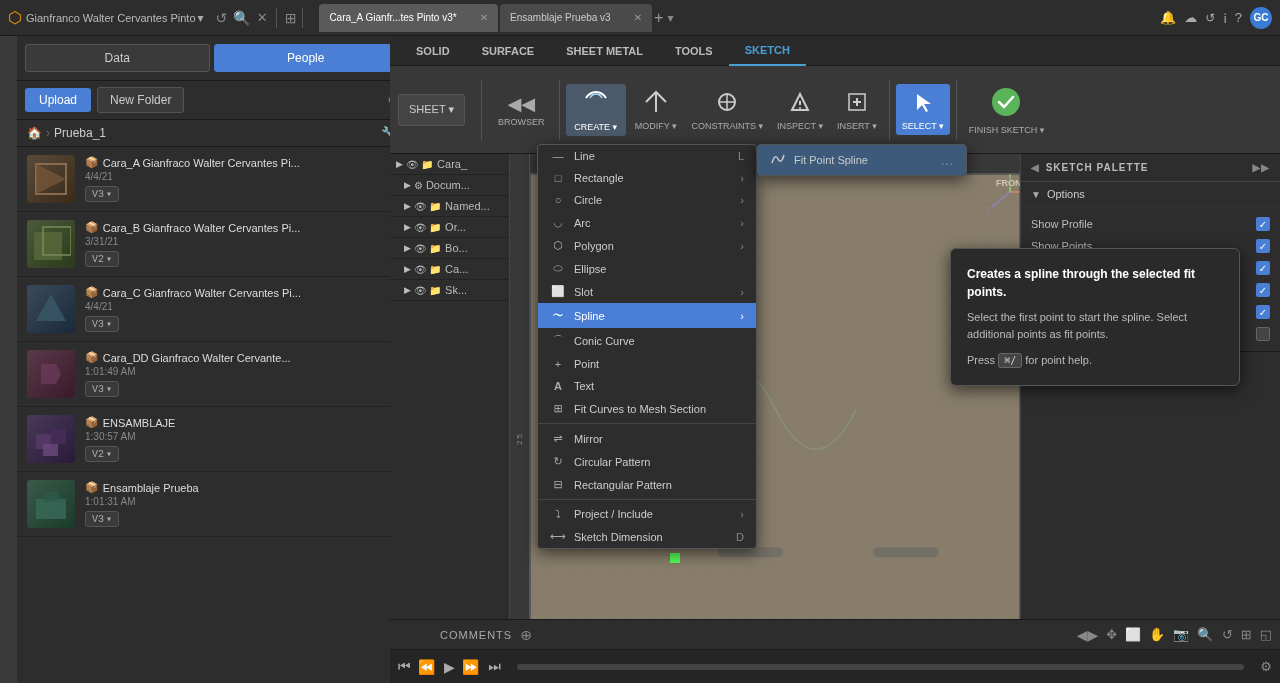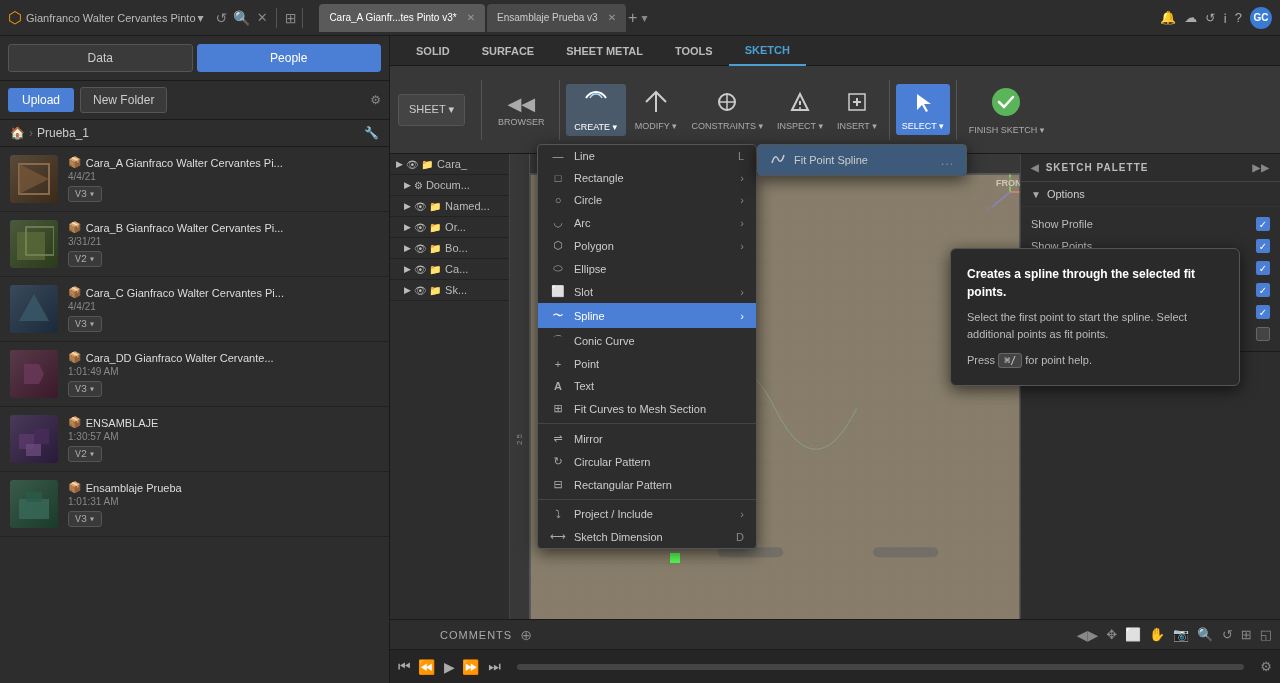--- a/index.html
+++ b/index.html
@@ -1,29 +1,29 @@
 <!DOCTYPE html>
 <html><head>
   <meta charset="utf-8">
   <style>
     * { box-sizing: border-box; margin: 0; padding: 0; }
     body { font-family: -apple-system, BlinkMacSystemFont, 'Segoe UI', sans-serif; font-size: 12px; background: #3a3a3a; color: #ccc; overflow: hidden; width: 1280px; height: 683px; }
 
     
     #topbar { display: flex; align-items: center; background: #2d2d2d; height: 36px; padding: 0 8px; border-bottom: 1px solid #1a1a1a; }
     #topbar .tabs-area { display: flex; align-items: center; flex: 1; margin: 0 10px; gap: 2px; }
-    #topbar .tab { display: flex; align-items: center; background: #4a4a4a; border-radius: 4px 4px 0 0; padding: 4px 10px; font-size: 11px; color: #ccc; gap: 10px; height: 28px; }
+    #topbar .tab { display: flex; align-items: center; background: #4a4a4a; border-radius: 4px 4px 0 0; padding: 4px 10px; font-size: 11px; color: #ccc; gap: 23px; height: 28px; }
     #topbar .tab.active { background: #5a5a5a; color: #fff; }
     #topbar .tab .close-x { color: #999; cursor: pointer; font-size: 10px; }
     #topbar .add-tab { background: none; border: none; color: #999; cursor: pointer; font-size: 16px; }
     #topbar .top-icons { display: flex; gap: 8px; align-items: center; color: #aaa; font-size: 13px; }
     #topbar .user-avatar { width: 22px; height: 22px; background: #3a7bd5; border-radius: 50%; display: flex; align-items: center; justify-content: center; color: #fff; font-size: 10px; font-weight: bold; }
 
     
-    #left-panel { position: absolute; left: 0; top: 36px; width: 390px; height: 647px; background: #2d2d2d; border-right: 1px solid #1a1a1a; display: flex; flex-direction: column; }
+    #left-panel { position: absolute; left: 17px; top: 36px; width: 390px; height: 647px; background: #2d2d2d; border-right: 1px solid #1a1a1a; display: flex; flex-direction: column; }
 
     
     #left-header { display: flex; gap: 4px; padding: 8px; border-bottom: 1px solid #1a1a1a; }
     #left-header .tab-btn { flex: 1; padding: 6px; text-align: center; background: #3a3a3a; border: 1px solid #555; border-radius: 3px; color: #ccc; font-size: 12px; cursor: pointer; }
     #left-header .tab-btn.active { background: #4a7fd5; border-color: #4a7fd5; color: #fff; }
 
     
     #upload-row { display: flex; align-items: center; gap: 6px; padding: 6px 8px; border-bottom: 1px solid #1a1a1a; }
     #upload-row .upload-btn { background: #4a7fd5; color: #fff; border: none; border-radius: 3px; padding: 5px 14px; font-size: 12px; cursor: pointer; }
     #upload-row .folder-btn { background: #3a3a3a; color: #ccc; border: 1px solid #555; border-radius: 3px; padding: 5px 12px; font-size: 12px; cursor: pointer; }

